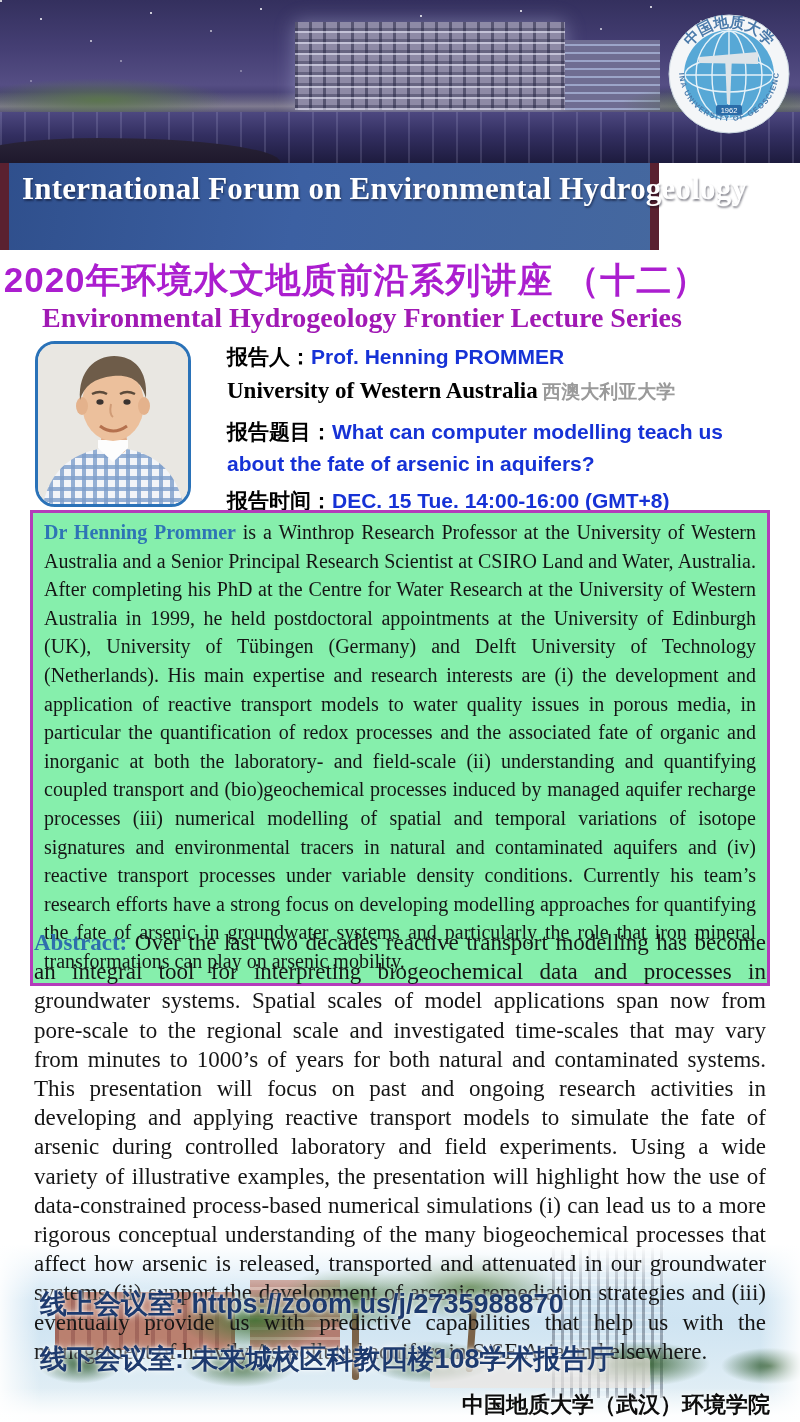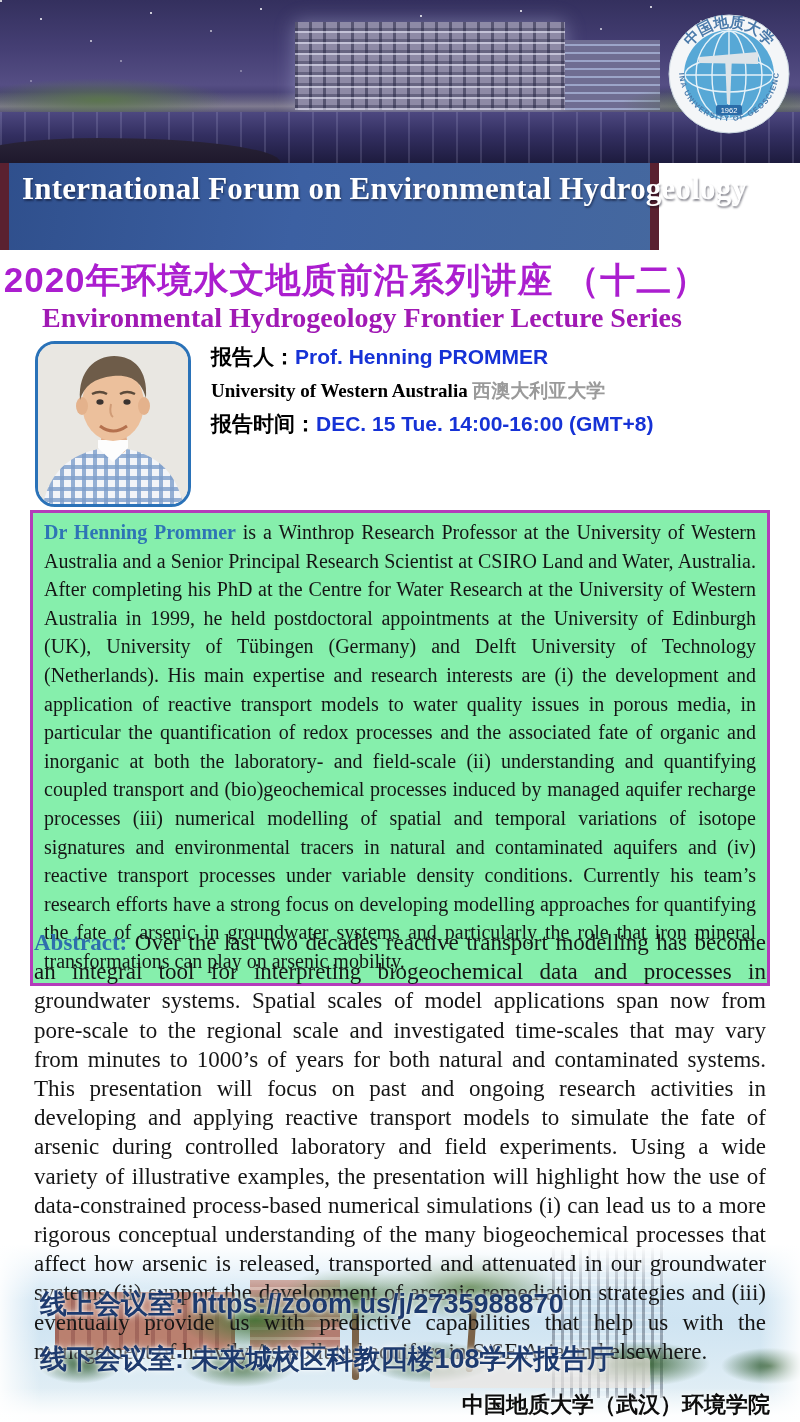--- a/index.html
+++ b/index.html
@@ -50,29 +50,29 @@
     font-family:"Liberation Serif",serif;font-weight:bold;font-size:26px;
     text-shadow:1px 1px 1px rgba(0,0,20,.4);}
 
   
   .title-cn{position:absolute;left:0;top:257px;width:712px;text-align:center;
     color:#ab1ecf;font-weight:bold;font-size:35px;letter-spacing:1px;}
   .title-en{position:absolute;left:0;top:302px;width:724px;text-align:center;
     color:#a019b4;font-family:"Liberation Serif",serif;font-weight:bold;font-size:28px;}
 
   
-  .speaker{position:absolute;left:35px;top:341px;width:742px;display:flex;gap:20px;}
+  .speaker{position:absolute;left:35px;top:341px;width:742px;display:flex;gap:36px;}
   .portrait{flex:none;width:150px;height:160px;border:3px solid #2a72b8;border-radius:20px;
     overflow:hidden;background:#e9e7e3;}
   .sp-info{flex:1;padding-top:2px;}
   .lbl{color:#000;font-weight:bold;font-size:21px;}
   .blue{color:#1632d6;font-weight:bold;font-size:21px;}
   .line1{margin-top:0;}
   .line2{margin-top:7px;}
-  .aff-en{color:#000;font-family:"Liberation Serif",serif;font-weight:bold;font-size:19px;}
+  .aff-en{color:#000;font-family:"Liberation Serif",serif;font-weight:bold;font-size:23px;}
   .aff-cn{color:#9a9a9a;font-weight:bold;font-size:19px;}
   .topic{margin-top:12px;line-height:30px;}
   .topic-cn{margin-top:4px;color:#9a9a9a;font-weight:bold;font-size:21px;}
   .timeline{margin-top:6px;}
 
   
   .bio-box{position:absolute;left:30px;top:510px;width:740px;box-sizing:border-box;
     border:3px solid #b43cba;background:#86efac;padding:5px 11px 7px 11px;}
   .bio-text{font-family:"Liberation Serif",serif;font-size:20px;line-height:28.6px;
     text-align:justify;color:#151515;}
@@ -205,20 +205,23 @@
       </svg>
     </div>
     <div class="sp-info">
       <div class="line1">
         <span class="lbl">报告人：</span><span class="blue">Prof. Henning PROMMER</span>
       </div>
       <div class="line2">
         <span class="aff-en">University of Western Australia</span>
         <span class="aff-cn">西澳大利亚大学</span>
       </div>
+      <div class="topic">
+        <span class="lbl">报告题目：</span><span class="blue">What can computer modelling teach us about the fate of arsenic in aquifers?</span>
+      </div>
       <div class="timeline">
         <span class="lbl">报告时间：</span><span class="blue">DEC. 15  Tue. 14:00-16:00 (GMT+8)</span>
       </div>
     </div>
   </div>
 
   <div class="bio-box">
     <div class="bio-text">
       <span class="bio-name">Dr Henning Prommer</span><span> is a Winthrop Research Professor at the University of Western Australia and a Senior Principal Research Scientist at CSIRO Land and Water, Australia. After completing his PhD at the Centre for Water Research at the University of Western Australia in 1999, he held postdoctoral appointments at the University of Edinburgh (UK), University of Tübingen (Germany) and Delft University of Technology (Netherlands). His main expertise and research interests are (i) the development and application of reactive transport models to water quality issues in porous media, in particular the quantification of redox processes and the associated fate of organic and inorganic at both the laboratory- and field-scale (ii) understanding and quantifying coupled transport and (bio)geochemical processes induced by managed aquifer recharge processes (iii) numerical modelling of spatial and temporal variations of isotope signatures and environmental tracers in natural and contaminated aquifers and (iv) reactive transport processes under variable density conditions. Currently his team’s research efforts have a strong focus on developing modelling approaches for quantifying the fate of arsenic in groundwater systems and particularly the role that iron mineral transformations can play on arsenic mobility.</span>
     </div>

